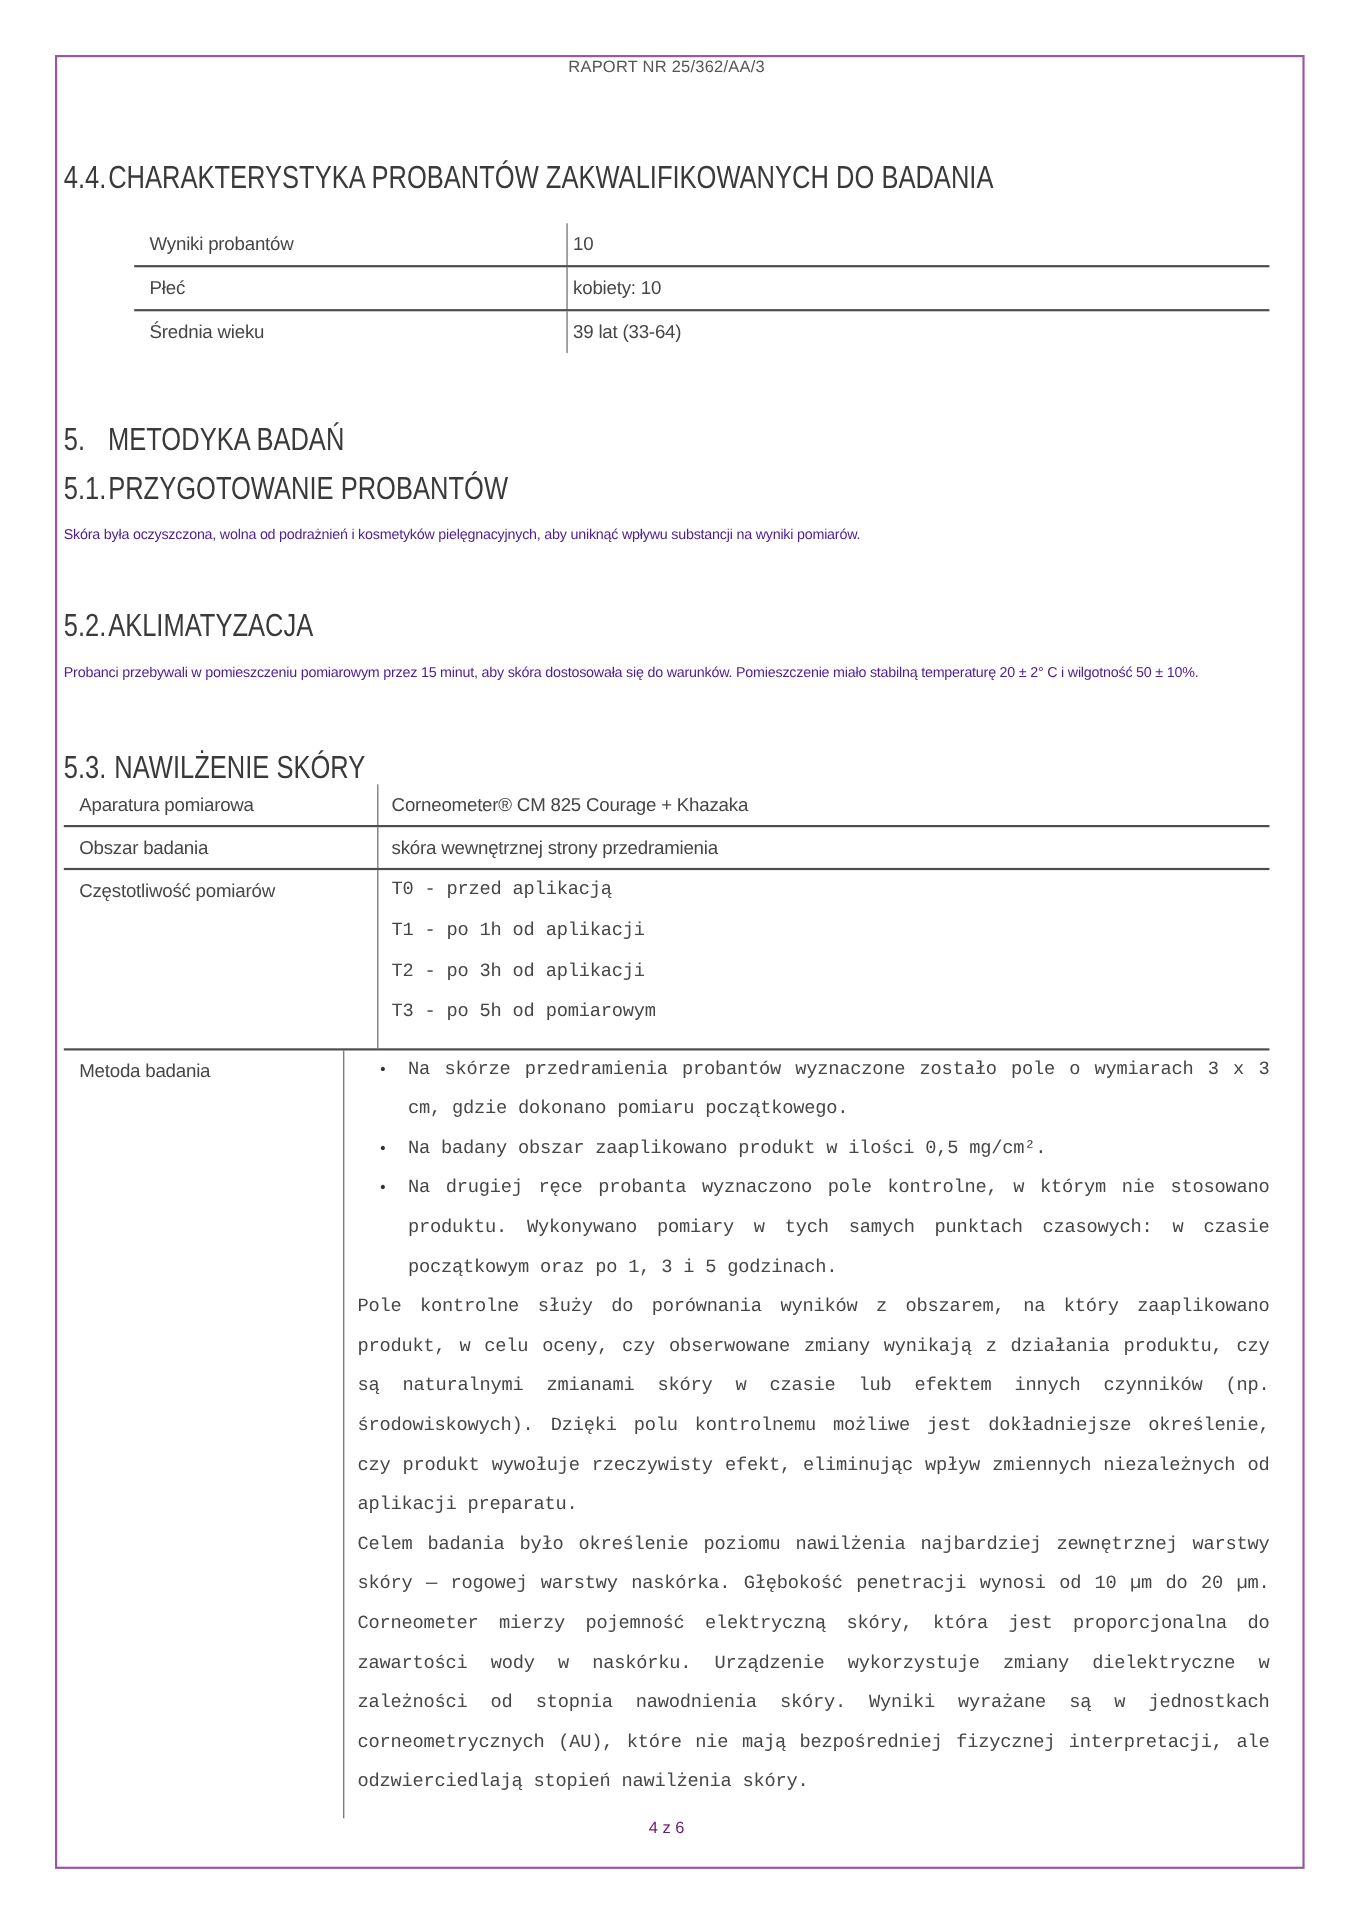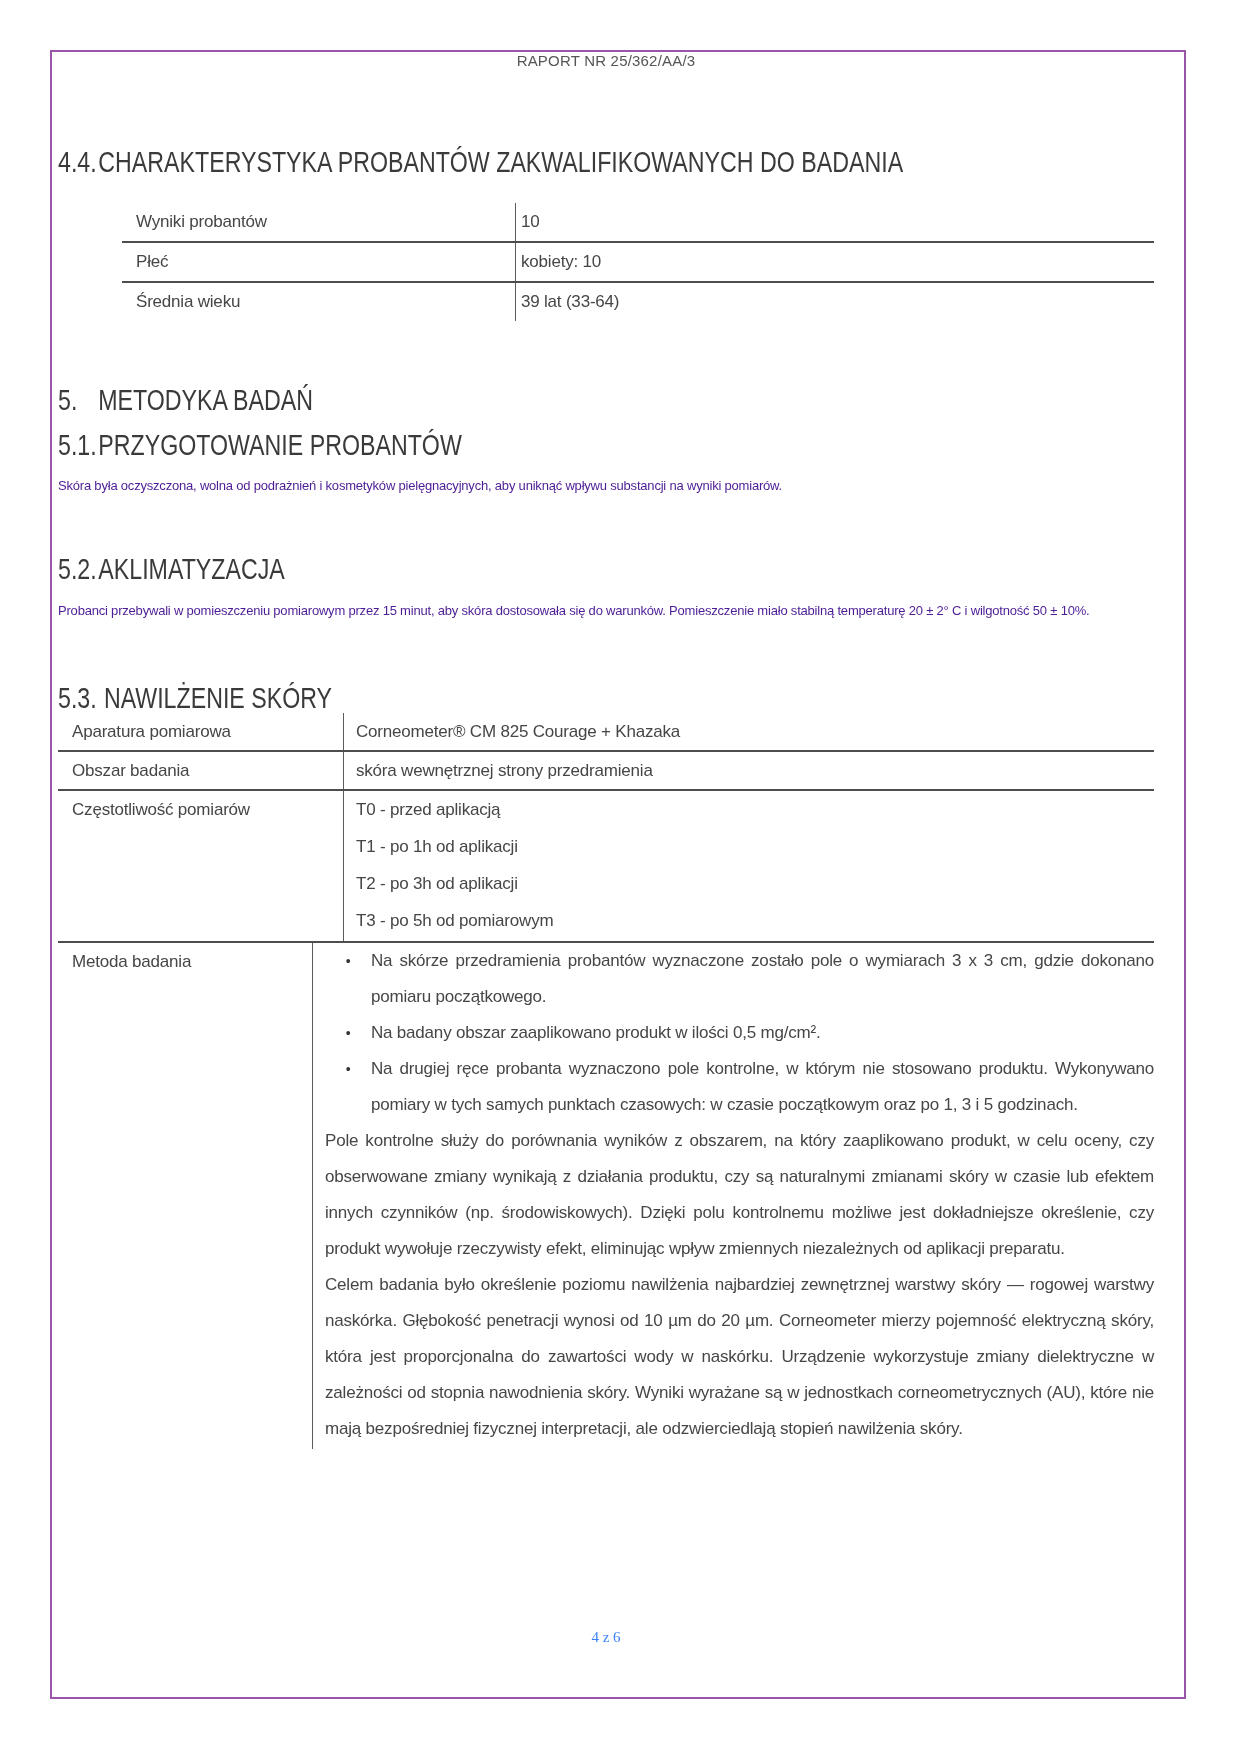--- a/index.html
+++ b/index.html
@@ -56,34 +56,34 @@
   .t2-label{
     font-size:17px;color:#464646;letter-spacing:-0.2px;
     padding-left:14px;display:flex;align-items:center;min-height:37px;
   }
   .t2-label.top{align-items:flex-start;padding-top:5px;line-height:27px;}
   .t2-value{
     border-left:1.5px solid #5c5c5c;
     font-size:17px;color:#464646;letter-spacing:-0.2px;
     padding-left:12px;display:flex;align-items:center;min-height:37px;
   }
-  .t2-value.multi{display:block;padding-top:0;padding-bottom:2px;}
+  .t2-value.multi{display:block;padding-top:0;padding-bottom:14px;font-family:Liberation Mono, monospace;}
   .t-line{line-height:37px;}
   .bullet{display:flex;}
   .bullet .dot{
     width:46px;flex:0 0 46px;text-align:center;
     line-height:36px;font-size:14px;color:#333333;
   }
   .bullet .b-text{flex:1;line-height:36px;text-align:justify;}
   .cell-para{margin:0;line-height:36px;text-align:justify;}
   
   .footer{
     position:absolute;left:6px;right:30px;bottom:20px;text-align:center;
   }
-  .footer .pageno{font-size:15px;color:#3b82f6;margin-bottom:31px;font-family:Liberation Serif, serif;}
+  .footer .pageno{font-size:15px;color:#701a75;margin-bottom:7px;}
   .footer .site{font-size:16px;color:#a0a0a0;}
 </style>
 </head>
 <body>
 
 <div class="page">
   <div class="content">
 
     <div class="doc-header">RAPORT NR 25/362/AA/3</div>
 

